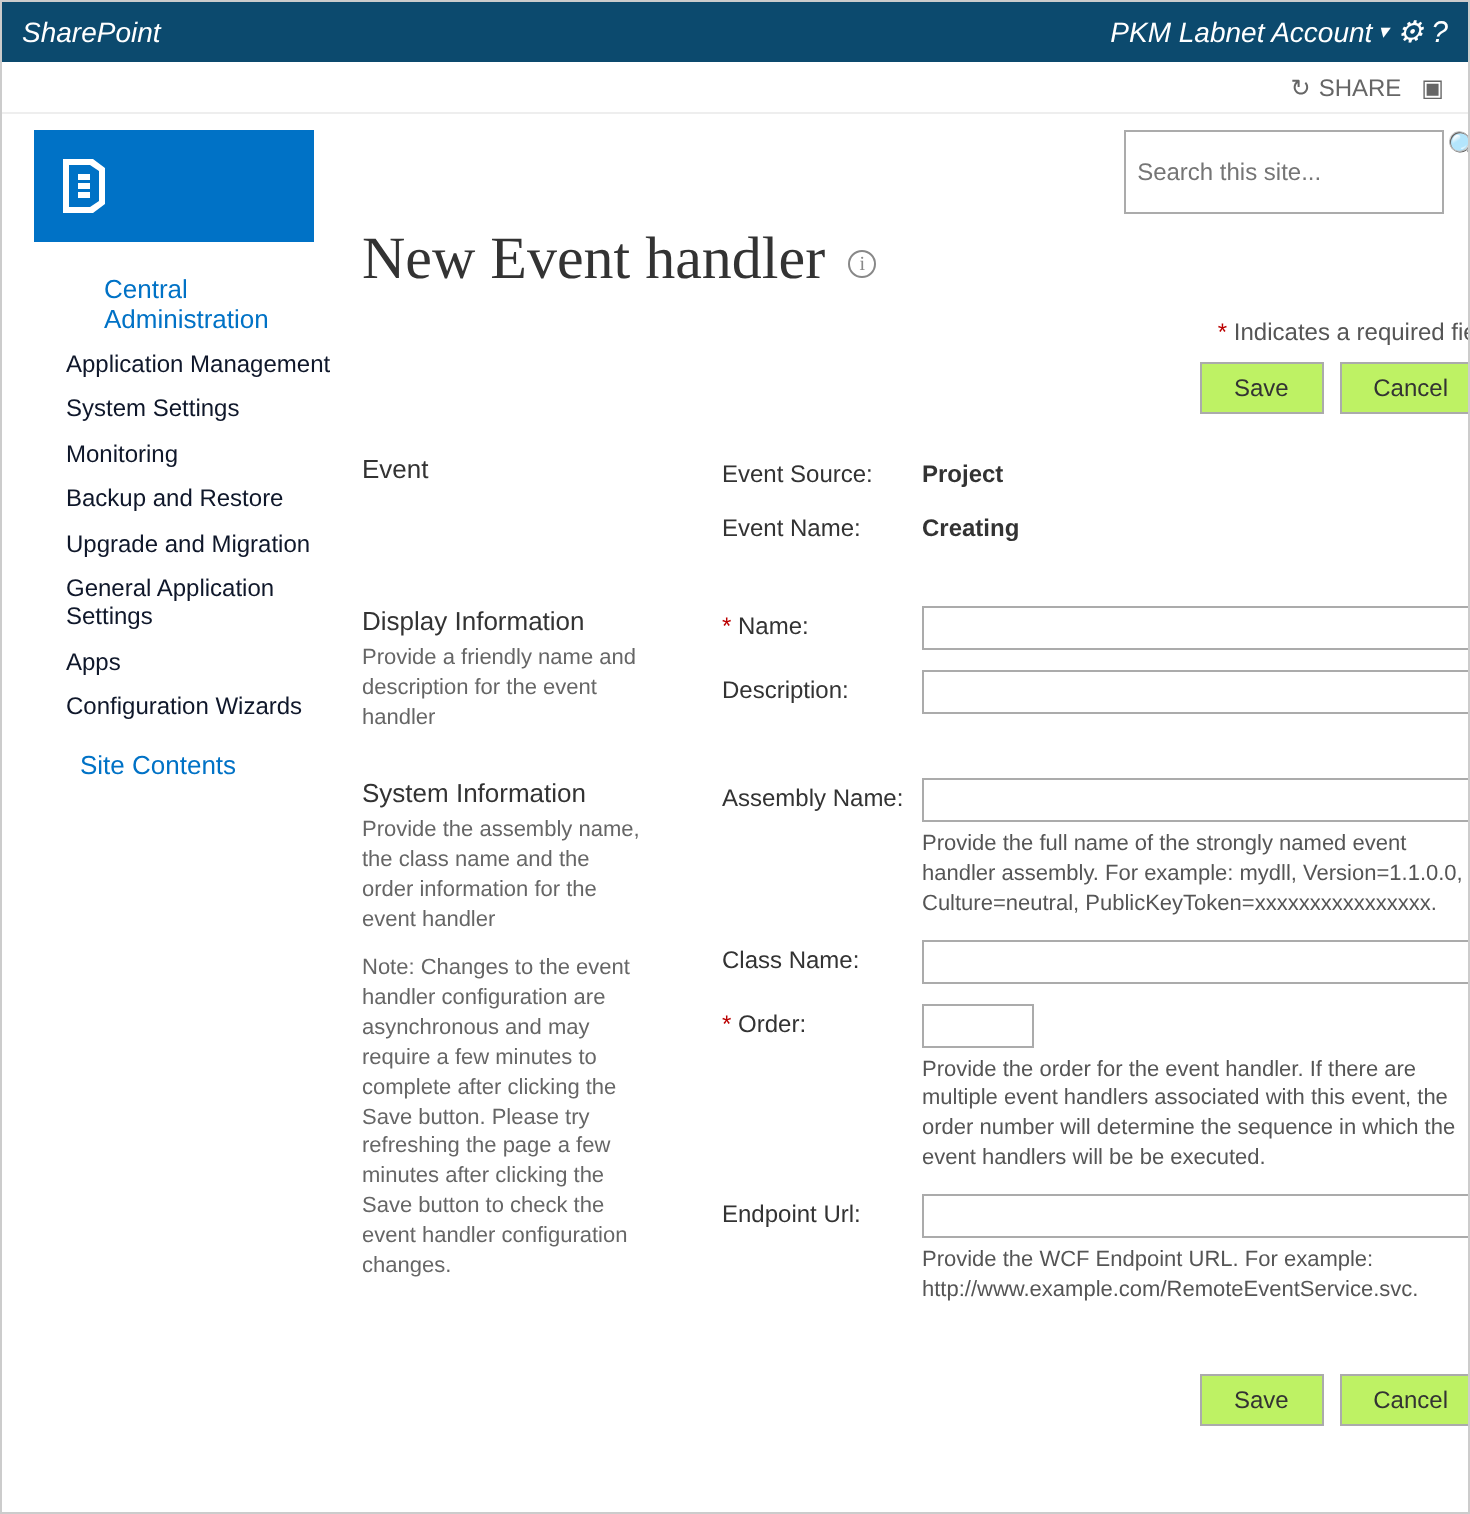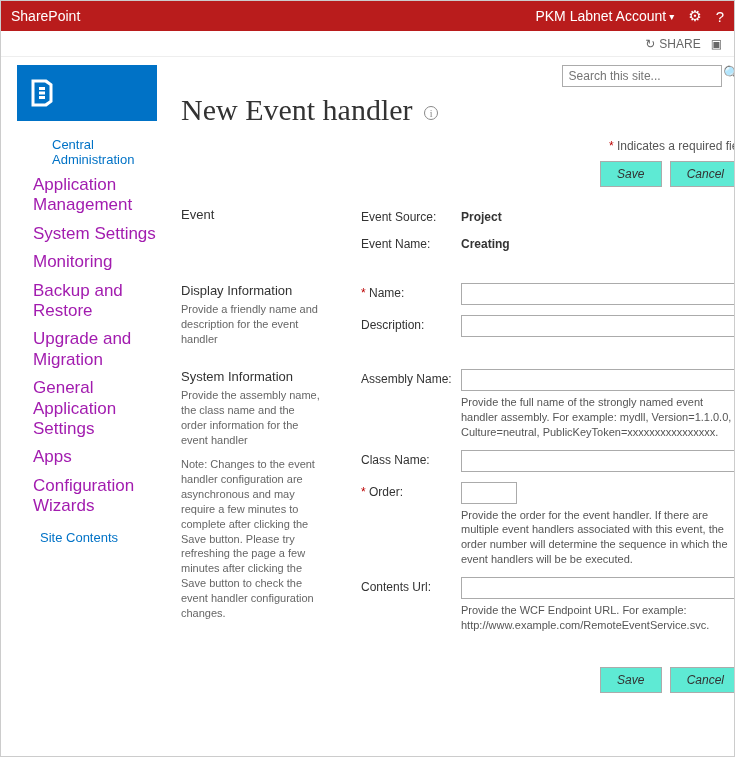--- a/index.html
+++ b/index.html
@@ -8,30 +8,31 @@
     font-family: "Segoe UI", Tahoma, sans-serif;
     font-size: 13px;
     color: #333;
     background: #fff;
     width: 735px;
     height: 757px;
     overflow: hidden;
     border: 1px solid #ccc;
   }
   .suite-bar {
-    background: #b91c1c;
+    background: #0c4a6e;
     color: #fff;
     height: 30px;
     display: flex;
     align-items: center;
     padding: 0 10px;
     font-size: 14px;
+    font-style: italic;
   }
   .suite-left { flex: 1; font-weight: 400; }
-  .suite-right { display: flex; gap: 14px; margin-left: 30px; }
+  .suite-right { display: flex; gap: 4px; margin-left: 30px; }
   .suite-right span { display: inline-flex; align-items: center; }
   .caret { font-size: 10px; margin-left: 3px; }
   .gear, .help { font-size: 15px; }
   .ribbon {
     height: 26px;
     display: flex;
     align-items: center;
     justify-content: flex-end;
     padding: 0 12px;
     gap: 10px;
@@ -61,40 +62,40 @@
     padding-left: 10px;
   }
   .logo svg { fill: #fff; }
   .nav-header {
     color: #0072c6;
     padding: 4px 0 4px 16px;
     font-size: 13px;
     margin-left: 35px;
   }
   .nav-item {
-    color: #a21caf;
+    color: #0f172a;
     padding: 4px 0 4px 32px;
-    font-size: 17px;
+    font-size: 12px;
     line-height: 1.2;
   }
   .main-col {
     flex: 1;
     padding: 8px 16px 20px 4px;
     position: relative;
   }
   .search-row {
     display: flex;
     justify-content: flex-end;
     margin-bottom: 6px;
   }
   .search-box {
     border: 1px solid #ababab;
     height: 22px;
     width: 160px;
-    padding: 10px 6px;
+    padding: 20px 6px;
     font-size: 12px;
     color: #777;
   }
   .search-icon { color: #0072c6; font-size: 14px; margin-left: 2px; }
   h1.page-title {
     font-weight: 200;
     font-size: 30px;
     color: #333;
     margin: 4px 0 12px 0;
     font-family: Liberation Serif, serif;
@@ -110,26 +111,25 @@
     text-align: center;
     color: #888;
     vertical-align: middle;
     margin-left: 4px;
   }
   .req-note { text-align: right; font-size: 12px; color: #555; }
   .req-star { color: #b00; }
   .button-row { display: flex; justify-content: flex-end; gap: 8px; margin: 8px 0 14px 0; }
   button.form-btn {
     border: 1px solid #ababab;
-    background: #5eead4;
+    background: #bef264;
     padding: 5px 16px;
     font-size: 12px;
     color: #333;
     min-width: 62px;
-    font-style: italic;
   }
   .form-area { display: flex; flex-direction: column; gap: 0; }
   .section {
     display: flex;
     padding: 6px 0 16px 0;
     gap: 30px;
   }
   .section-left {
     width: 150px;
     flex-shrink: 0;
@@ -294,21 +294,21 @@
             <div class="field-label">
               <span class="req-star">*</span>
               <span>Order:</span>
             </div>
             <div class="field-input-wrap">
               <input class="text-field small" style="">
               <div class="field-help">Provide the order for the event handler. If there are multiple event handlers associated with this event, the order number will determine the sequence in which the event handlers will be be executed.</div>
             </div>
           </div>
           <div class="field-row">
-            <div class="field-label">Contents Url:</div>
+            <div class="field-label">Endpoint Url:</div>
             <div class="field-input-wrap">
               <input class="text-field" style="">
               <div class="field-help">Provide the WCF Endpoint URL. For example: http://www.example.com/RemoteEventService.svc.</div>
             </div>
           </div>
         </div>
       </div>
 
     </div>
 

